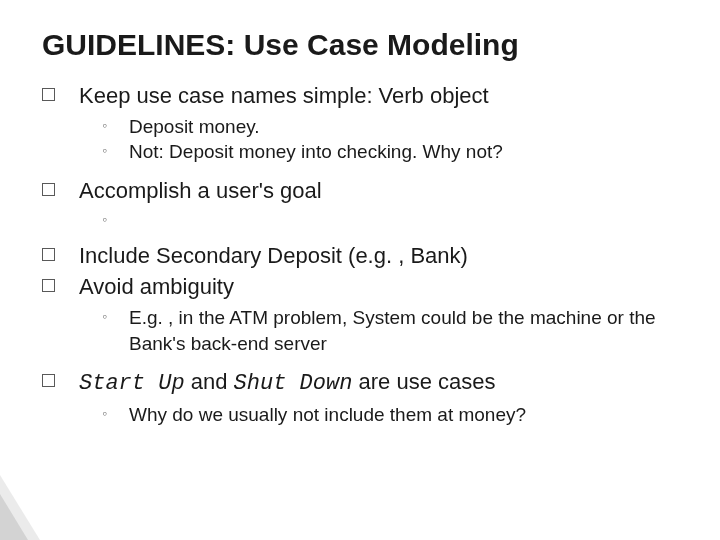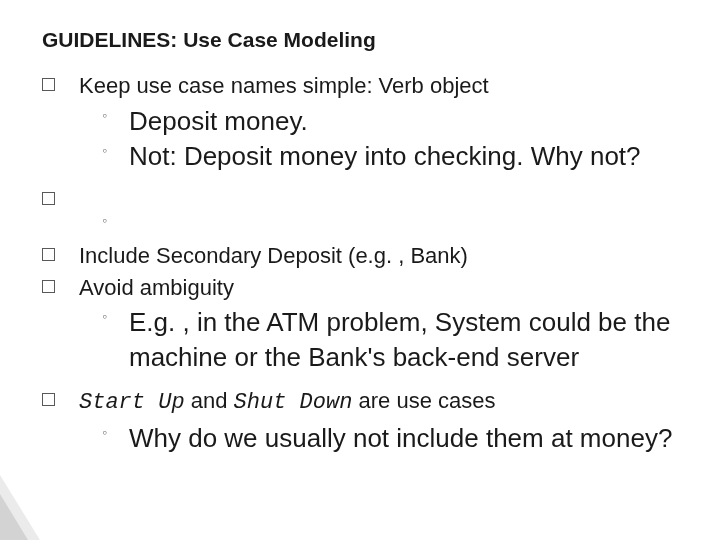--- a/index.html
+++ b/index.html
@@ -6,21 +6,21 @@
   body {
     width: 720px;
     height: 540px;
     background: #fff;
     font-family: Verdana, Geneva, sans-serif;
     padding: 28px 38px 30px 42px;
     position: relative;
     overflow: hidden;
   }
   .title {
-    font-size: 21px;
+    font-size: 30px;
     font-weight: bold;
     color: #1a1a1a;
     margin-bottom: 20px;
     letter-spacing: 0px;
   }
   .b1 {
     display: flex;
     align-items: flex-start;
     margin-bottom: 4px;
   }
@@ -46,21 +46,21 @@
   }
   .b2 .dot {
     font-size: 14px;
     color: #777;
     margin-right: 22px;
     margin-top: 2px;
     flex-shrink: 0;
     line-height: 1.4;
   }
   .b2 .text {
-    font-size: 26px;
+    font-size: 19px;
     color: #1a1a1a;
     line-height: 1.35;
     font-weight: normal;
   }
   .gap { height: 12px; }
   .italic { font-style: italic; font-family: Liberation Mono, monospace; }
   .corner {
     position: absolute;
     left: 0;
     bottom: 0;
@@ -94,20 +94,21 @@
 </div>
 <div class="b2">
   <div class="dot">◦</div>
   <div class="text">Not: Deposit money into checking.  Why not?</div>
 </div>
 
 <div class="gap"></div>
 
 <div class="b1">
   <div class="box"></div>
+  <div class="text">Accomplish a user's goal</div>
 </div>
 <div class="b2">
   <div class="dot">◦</div>
 </div>
 
 <div class="gap"></div>
 
 <div class="b1">
   <div class="box"></div>
   <div class="text">Include Secondary Deposit (e.g. , Bank)</div>

